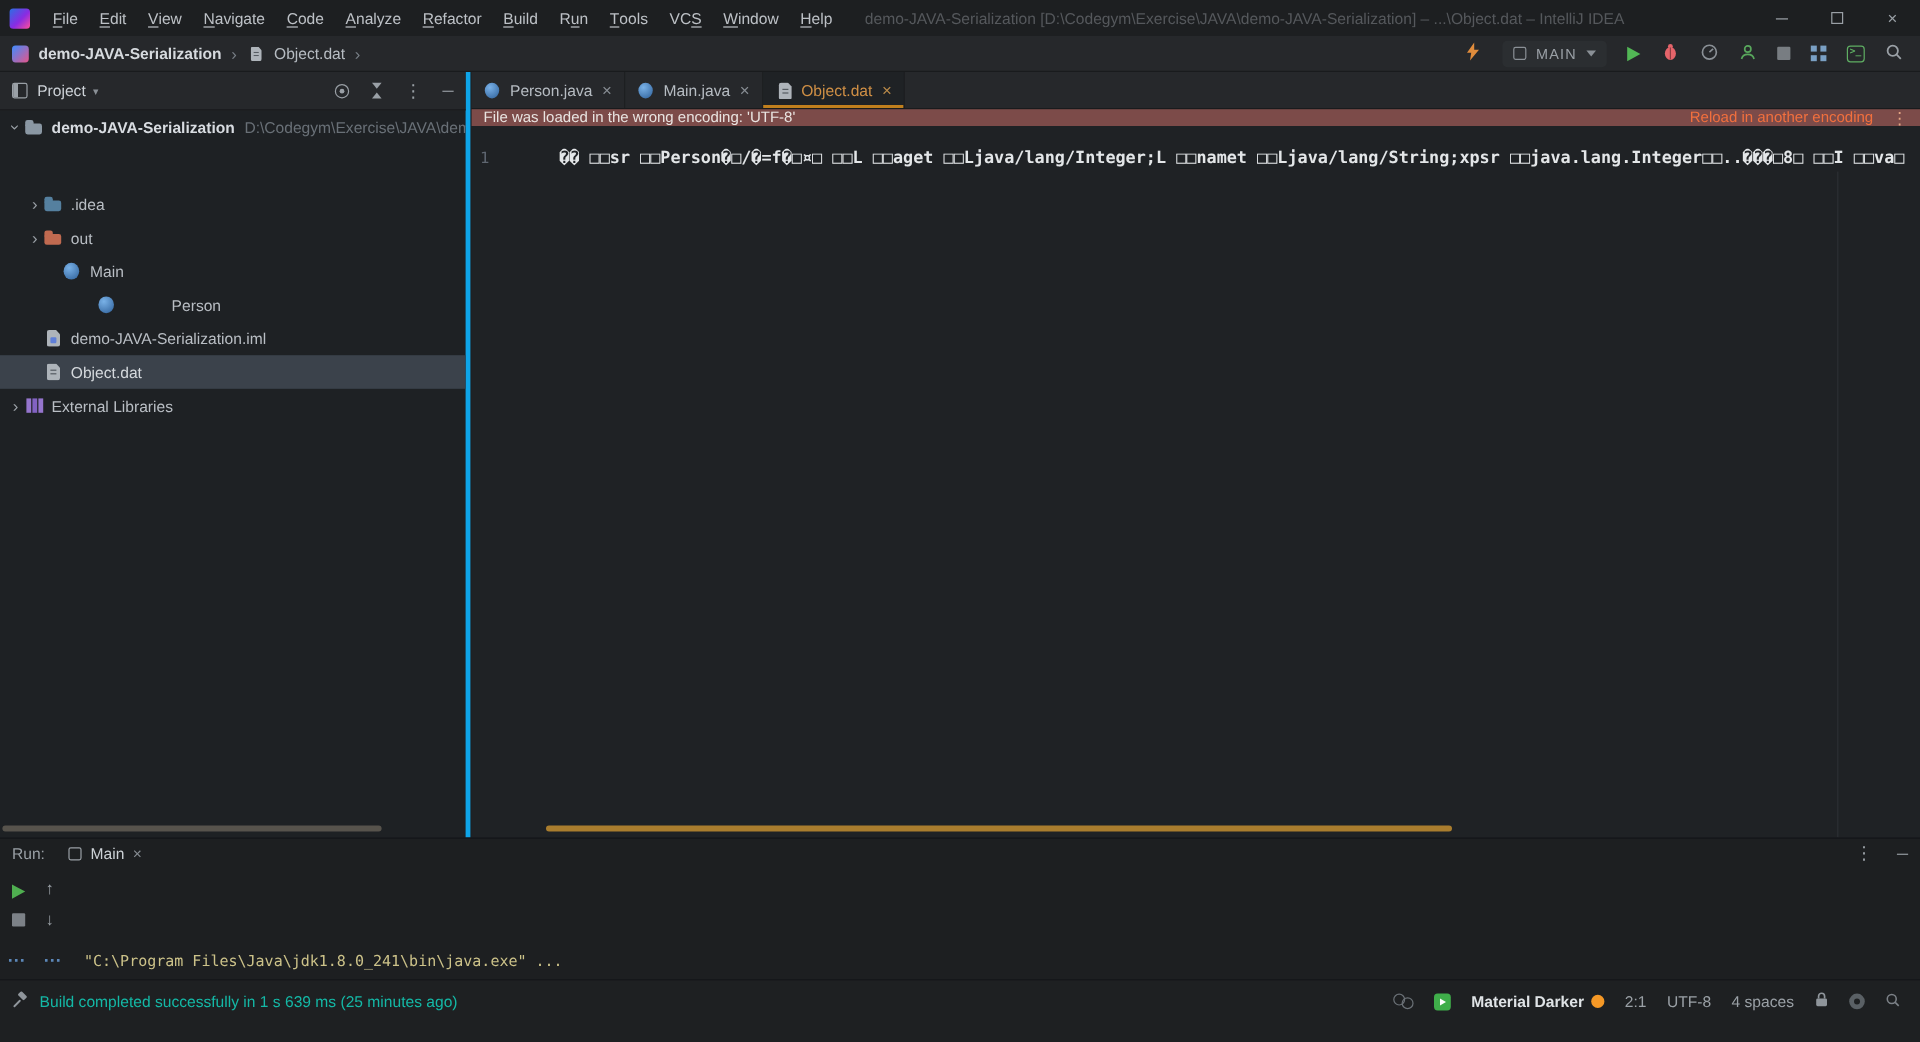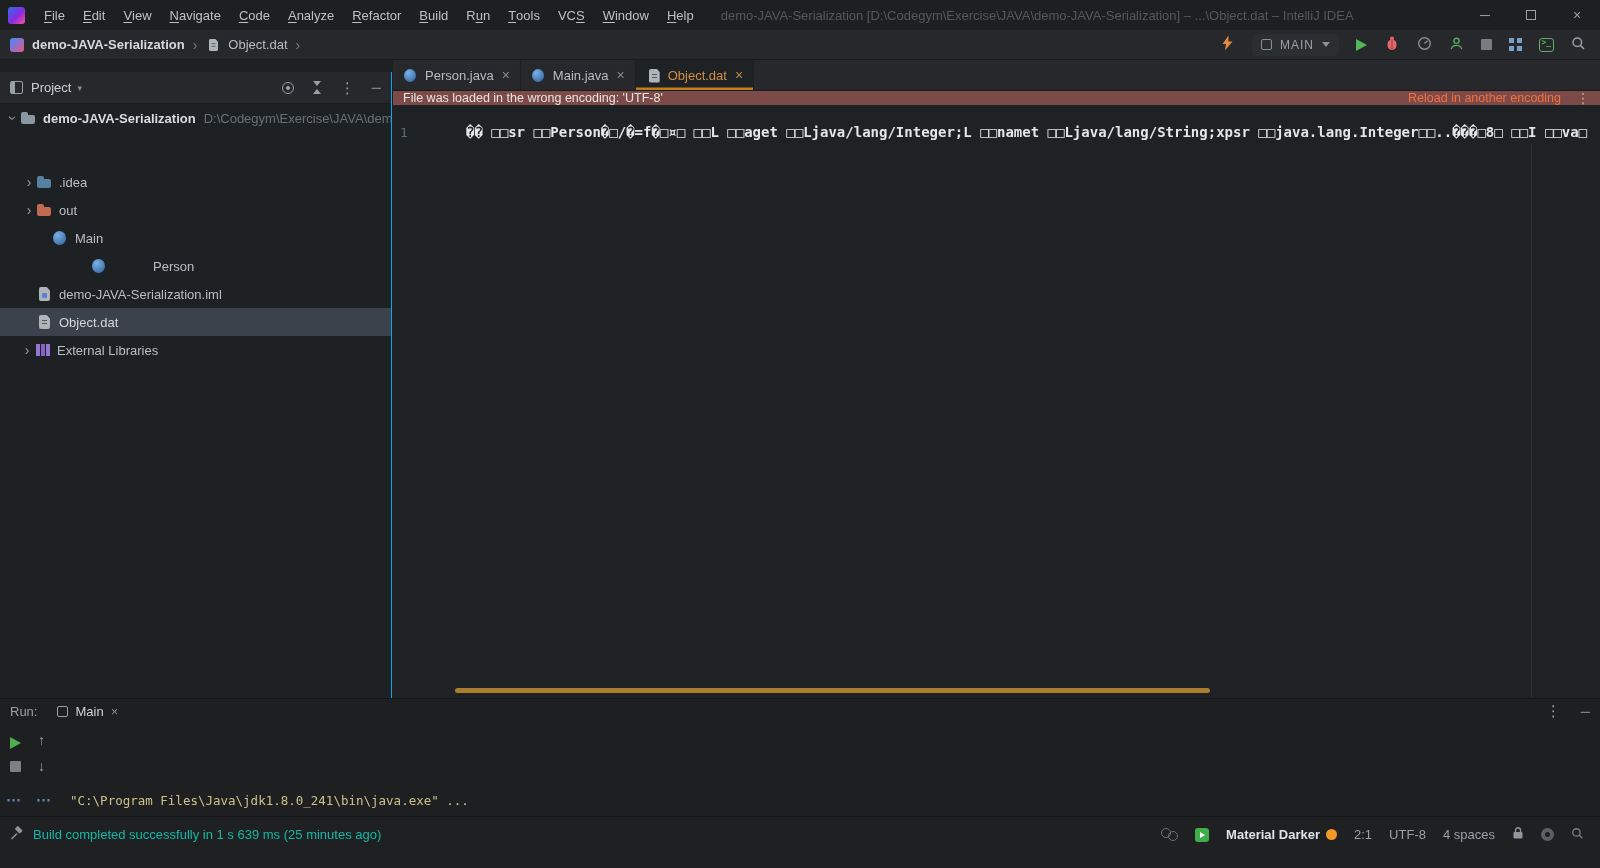--- a/index.html
+++ b/index.html
@@ -39,22 +39,22 @@
             border-bottom:6.5px solid transparent}
   .stop-sq{width:11px;height:11px;background:#787d82;border-radius:1px}
   .grid-icon{position:relative;width:13px;height:13px}
   .grid-icon::after{content:"";position:absolute;width:5px;height:5px;left:0;top:0;background:#7aa0c4;
                     box-shadow:8px 0 0 #7aa0c4,0 8px 0 #7aa0c4,8px 8px 0 #7aa0c4}
   .term-icon{width:15px;height:14px;border:1.5px solid #5fae63;border-radius:3px;position:relative}
   .term-icon::after{content:">_";position:absolute;left:1.5px;top:-1px;font-size:8px;
                     font-family:"DejaVu Sans Mono",monospace;color:#5fae63;font-weight:bold}
 
   
-  .sidebar{position:absolute;top:72px;left:0;width:392px;height:638px;background:#1e2124;
-           border-right:1px solid #0ea5e9}
+  .sidebar{position:absolute;top:60px;left:0;width:392px;height:638px;background:#1e2124;
+           border-right:4px solid #0ea5e9}
   .sidebar-header{height:32px;display:flex;align-items:center;padding:0 10px;background:#26282b;
                   border-bottom:1px solid #191b1d}
   .panel-icon{width:13px;height:13px;border:1.5px solid #9aa0a6;border-radius:2px;position:relative;margin-right:8px}
   .panel-icon::after{content:"";position:absolute;left:0;top:0;bottom:0;width:4px;background:#9aa0a6}
   .sidebar-title{color:#ccd1d6}
   .title-chev{color:#8a9096;font-size:9px;margin-left:6px}
   .sidebar-header-right{margin-left:auto;display:flex;align-items:center;gap:17px;color:#9aa0a6}
   .target-icon{width:12px;height:12px;border:1.5px solid #9aa0a6;border-radius:50%;position:relative}
   .target-icon::after{content:"";position:absolute;inset:3px;background:#9aa0a6;border-radius:50%}
   .collapse-icon{position:relative;width:12px;height:13px}
@@ -295,42 +295,42 @@
       </div>
 
 
       <div class="tree-row" style="padding-left: 38px;">
         <span class="chev chevron-none"></span>
         <span class="ticon icon-class"></span>
         <span class="tlabel">Main</span>
         <span class="tsub"></span>
       </div>
 
-      <div class="tree-row" style="padding-left: 38px; gap: 39px;">
+      <div class="tree-row" style="padding-left: 28px; gap: 39px;">
         <span class="chev chevron-none"></span>
         <span class="ticon icon-class"></span>
         <span class="tlabel">Person</span>
         <span class="tsub"></span>
       </div>
 
       <div class="tree-row" style="padding-left: 22px;">
         <span class="chev chevron-none"></span>
         <span class="ticon icon-iml"></span>
         <span class="tlabel">demo-JAVA-Serialization.iml</span>
         <span class="tsub"></span>
       </div>
 
       <div class="tree-row selected" style="padding-left: 22px;">
         <span class="chev chevron-none"></span>
         <span class="ticon icon-file"></span>
         <span class="tlabel">Object.dat</span>
         <span class="tsub"></span>
       </div>
 
-      <div class="tree-row" style="padding-left: 20px;">
+      <div class="tree-row" style="padding-left: 6px;">
         <span class="chev chevron-collapsed"></span>
         <span class="ticon icon-libraries"></span>
         <span class="tlabel">External Libraries</span>
         <span class="tsub"></span>
       </div>
 
     </div>
   <div class="hscroll-side"></div>
 </div>
 

